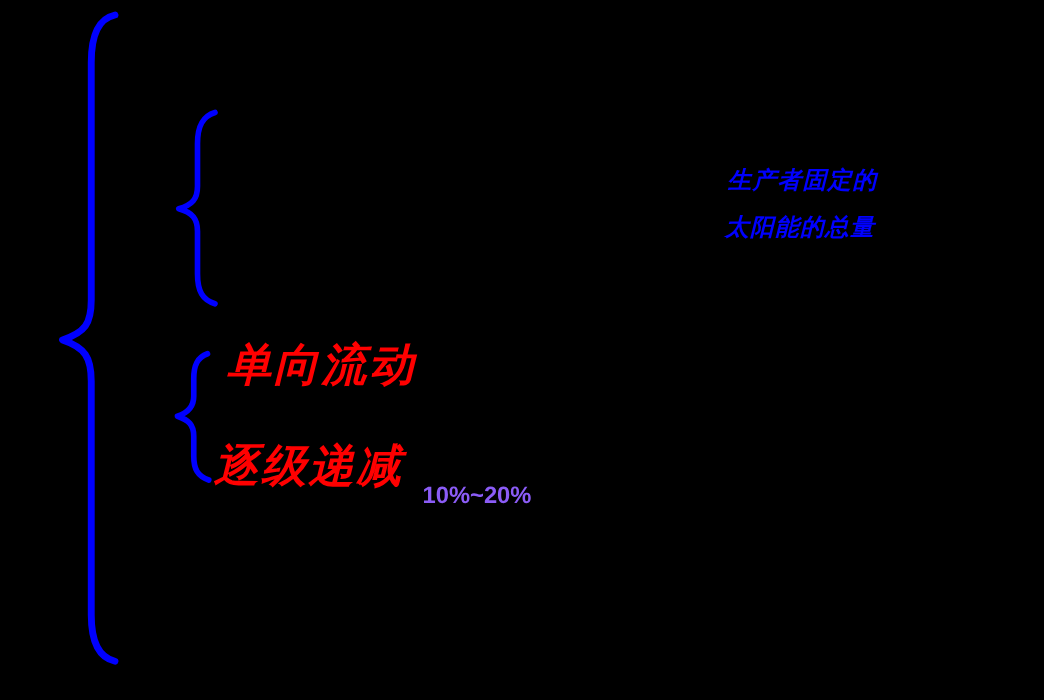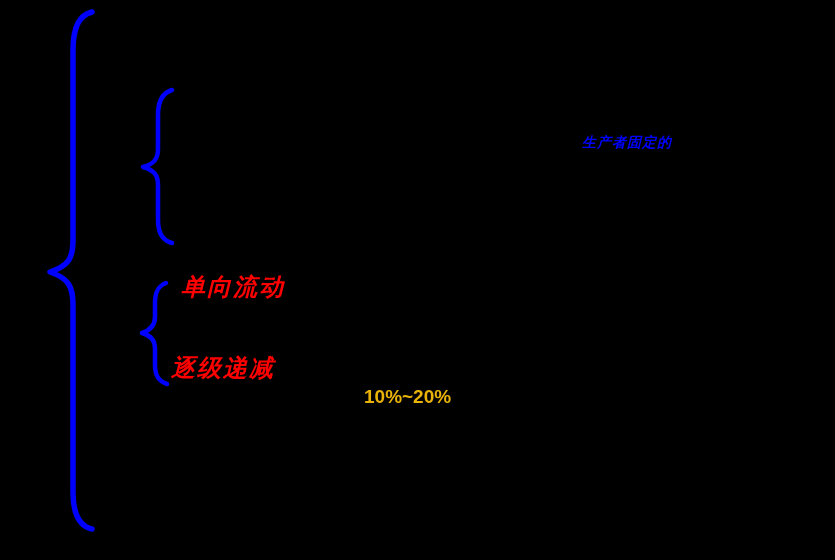--- a/index.html
+++ b/index.html
@@ -31,56 +31,57 @@
   .brace-main { stroke-width: 5.5px; }
   .brace-sub  { stroke-width: 4.5px; }
   .txt {
     position: absolute;
     white-space: nowrap;
     line-height: 1;
     font-weight: bold;
   }
   .note-blue {
     color: #0000ff;
-    font-size: 14px;
+    font-size: 19px;
     letter-spacing: 1px;
     font-style: italic;
   }
   .note-line1 { left: 582px; top: 135px; }
   .note-line2 { left: 580px; top: 173px; }
   .label-red {
     color: #ff0000;
-    font-size: 24px;
+    font-size: 36px;
     letter-spacing: 2px;
     font-style: italic;
   }
   .label-one-way  { left: 181px; top: 275px; }
   .label-stepwise { left: 171px; top: 356px; text-align: right; }
   .label-efficiency {
-    color: #eab308;
+    color: #8b5cf6;
     font-size: 19px;
     letter-spacing: 0px;
-    left: 364px;
+    left: 338px;
     top: 387px;
     font-family: "Liberation Sans", sans-serif;
   }
 </style>
 </head>
 <body>
 
 <div class="canvas">
 
   <svg class="braces-svg" viewBox="0 0 835 560" xmlns="http://www.w3.org/2000/svg">
     <path class="brace-path brace-main" d="M 92 12 C 79 15 73 27 73 50 L 73 240 C 73 259 68 266 50 272 C 68 278 73 286 73 305 L 73 492 C 73 514 79 526 92 529"></path>
     <path class="brace-path brace-sub" d="M 172 90 C 162 93 158 101 158 115 L 158 149 C 158 159 154 164 143 167 C 154 170 158 175 158 185 L 158 219 C 158 233 162 240 172 243"></path>
     <path class="brace-path brace-sub" d="M 166 283 C 158 286 155 292 155 303 L 155 317 C 155 325 151 330 142 333 C 151 336 155 340 155 349 L 155 365 C 155 375 158 381 167 384"></path>
   </svg>
 
   <div class="txt note-blue note-line1">生产者固定的</div>
 
+  <div class="txt note-blue note-line2">太阳能的总量</div>
 
   <div class="txt label-red label-one-way">单向流动</div>
 
   <div class="txt label-red label-stepwise">逐级递减</div>
 
   <div class="txt label-efficiency">10%~20%</div>
 
 </div>
 
 </body></html>

